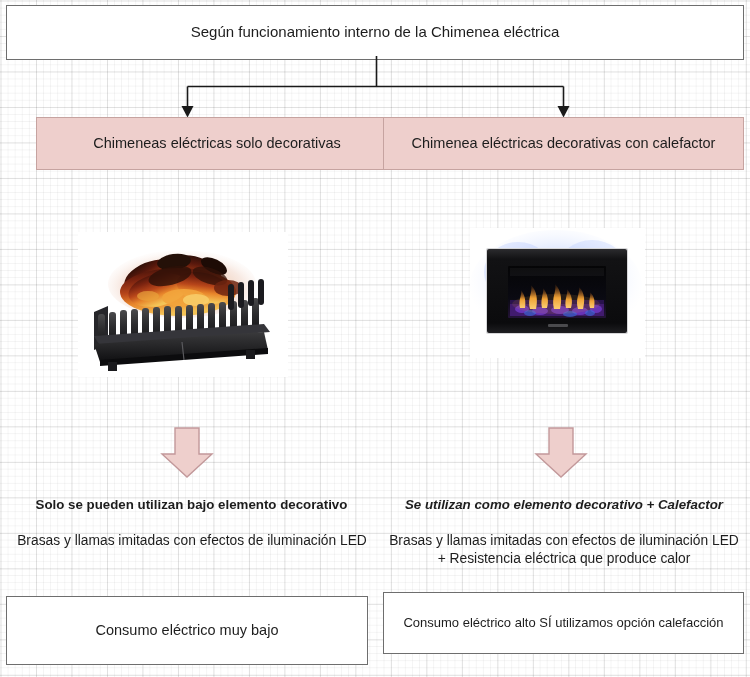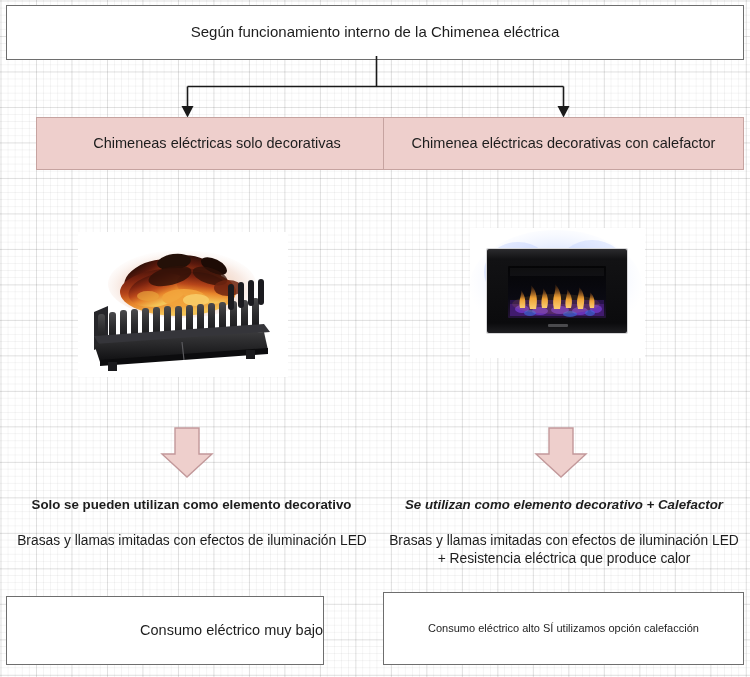--- a/index.html
+++ b/index.html
@@ -58,27 +58,26 @@
   #cat-left {
     left: 6px; top: 117px; width: 362px; height: 53px;
     font-size: 14.5px;
     margin-left: 30px;
   }
   #cat-right {
     left: 383px; top: 117px; width: 361px; height: 53px;
     font-size: 14.5px;
   }
   #outcome-left {
-    left: 6px; top: 596px; width: 318px; height: 69px;
+    left: 6px; top: 596px; width: 362px; height: 69px;
     font-size: 14.5px;
-    justify-content: flex-end;
   }
   #outcome-right {
-    left: 383px; top: 592px; width: 361px; height: 73px;
-    font-size: 11px;
+    left: 383px; top: 592px; width: 361px; height: 62px;
+    font-size: 13px;
     padding: 0 18px;
   }
 
   
   #connector { position: absolute; left: 0; top: 55px; width: 750px; height: 66px; }
 
   
   .photo-wrap {
     position: absolute;
     overflow: hidden;
@@ -305,21 +304,21 @@
   </div>
 
   <svg class="down-arrow" style="left:156px; top:426px;" viewBox="0 0 62 54">
     <polygon points="19,2 43,2 43,28 56,28 31,51 6,28 19,28" fill="#eecfcc" stroke="#c2989a" stroke-width="1.4"></polygon>
   </svg>
 
   <svg class="down-arrow" style="left:530px; top:426px;" viewBox="0 0 62 54">
     <polygon points="19,2 43,2 43,28 56,28 31,51 6,28 19,28" fill="#eecfcc" stroke="#c2989a" stroke-width="1.4"></polygon>
   </svg>
 
-  <div class="txt txt-head" id="head-left">Solo se pueden utilizan como elemento decorativo</div>
+  <div class="txt txt-head" id="head-left">Solo se pueden utilizan bajo elemento decorativo</div>
 
   <div class="txt txt-head" id="head-right">Se utilizan como elemento decorativo + Calefactor</div>
 
   <div class="txt txt-body" id="desc-right">Brasas y llamas imitadas con efectos de iluminación LED + Resistencia eléctrica que produce calor</div>
 
   <div class="txt txt-body" id="desc-left">Brasas y llamas imitadas con efectos de iluminación LED</div>
 
   <div class="node node-white" id="outcome-left">
     <span>Consumo eléctrico muy bajo</span>
   </div>

